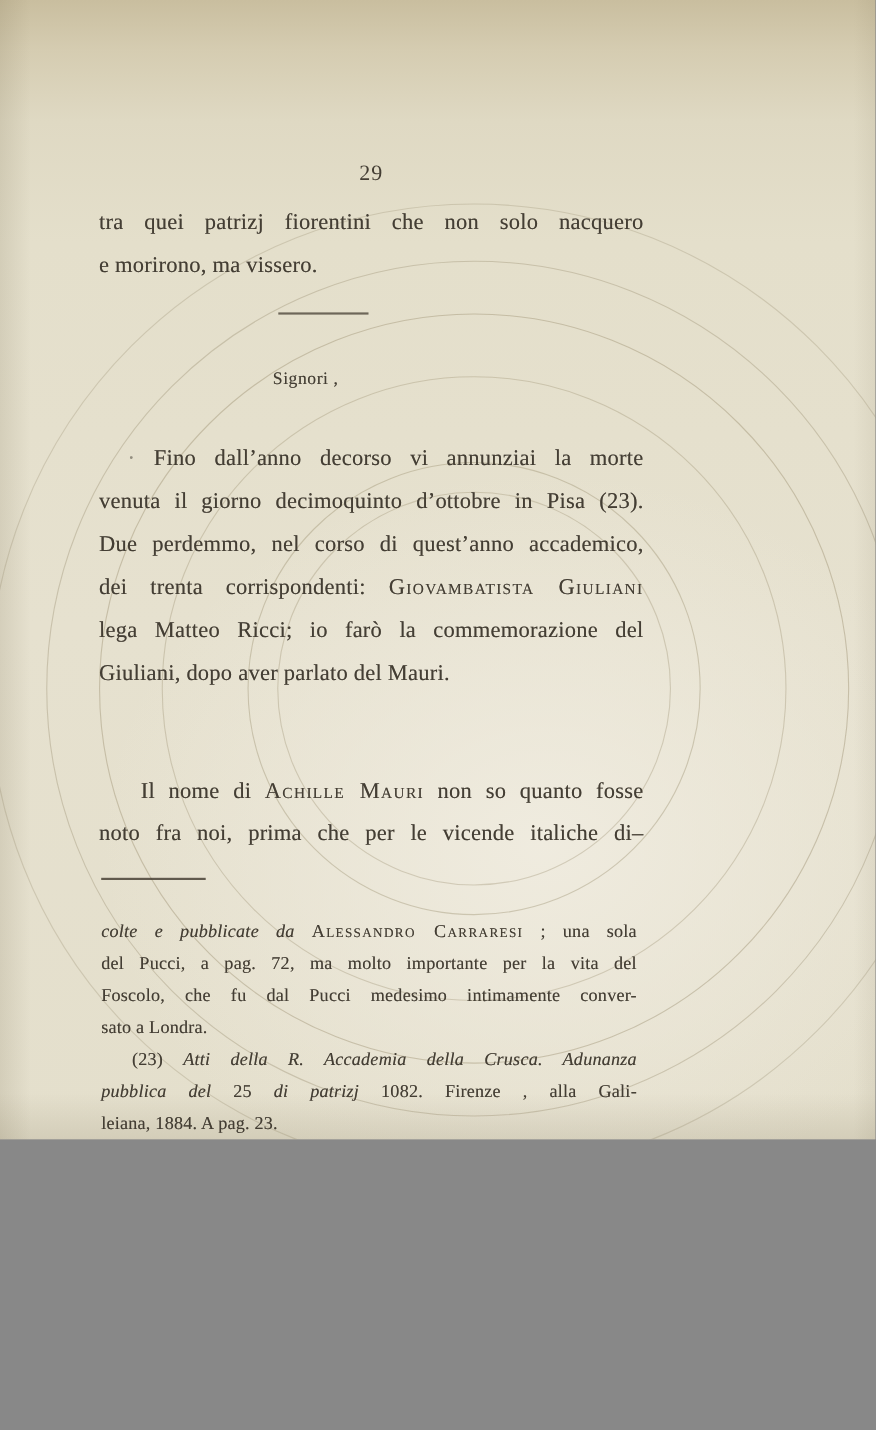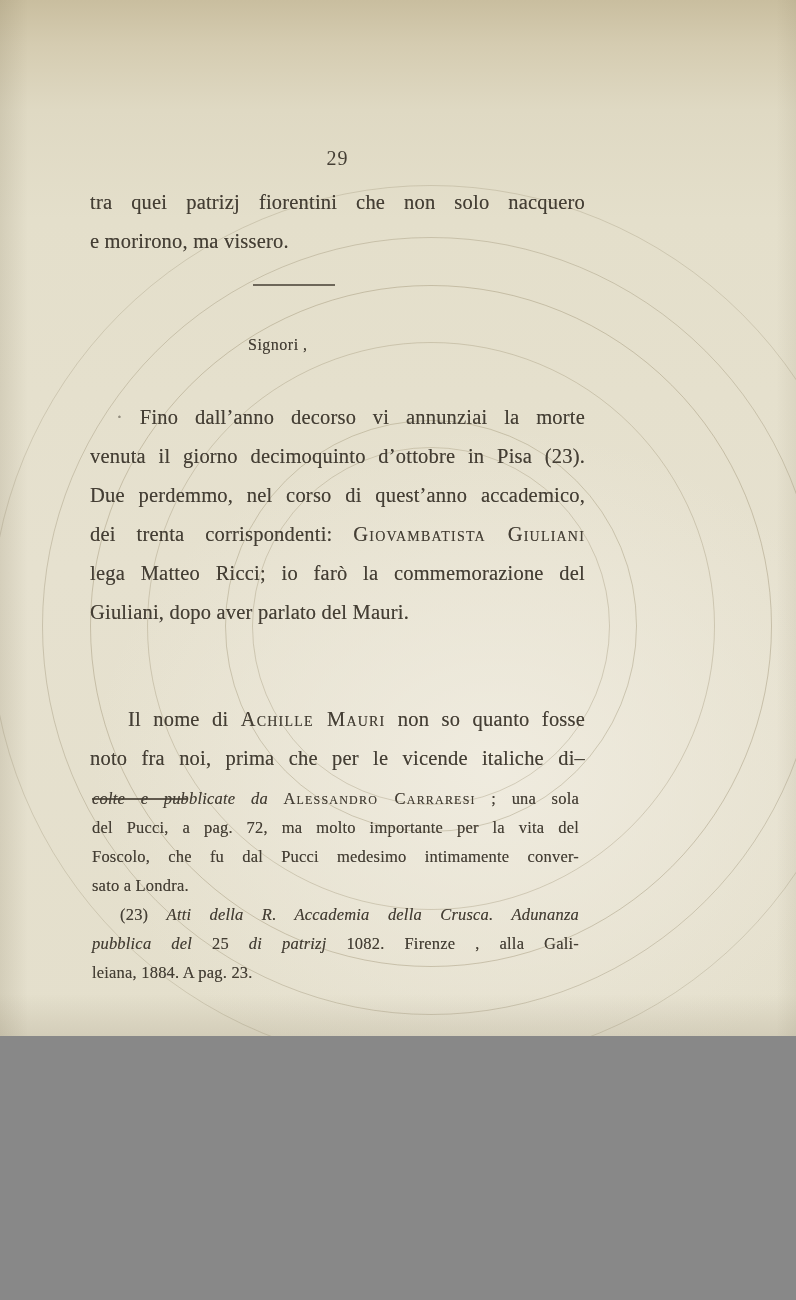--- a/index.html
+++ b/index.html
@@ -33,21 +33,21 @@
     text-align:center;font-size:20px;letter-spacing:1px;
   }
   .block{
     position:absolute;left:90px;width:495px;
     font-size:20.5px;line-height:39px;letter-spacing:.2px;
     text-shadow:0 0 .4px rgba(68,62,52,.55);
   }
   .intro{top:183px;}
   .para1{top:398px;}
   .para2{top:700px;}
-  .footnotes{top:784px;font-size:16.5px;line-height:29px;width:487px;left:92px;}
+  .footnotes{top:832px;font-size:16.5px;line-height:29px;width:487px;left:92px;}
   .heading{
     position:absolute;top:336px;left:200px;
     font-size:16px;letter-spacing:.5px;
     text-shadow:0 0 .4px rgba(68,62,52,.55);
     margin-left:48px;
   }
   .rule{position:absolute;height:2px;background:rgba(62,55,44,.72);}
   .rule1{top:284px;left:253px;width:82px;}
   .rule2{top:798px;left:92px;width:95px;background:rgba(62,55,44,.8);}
 

